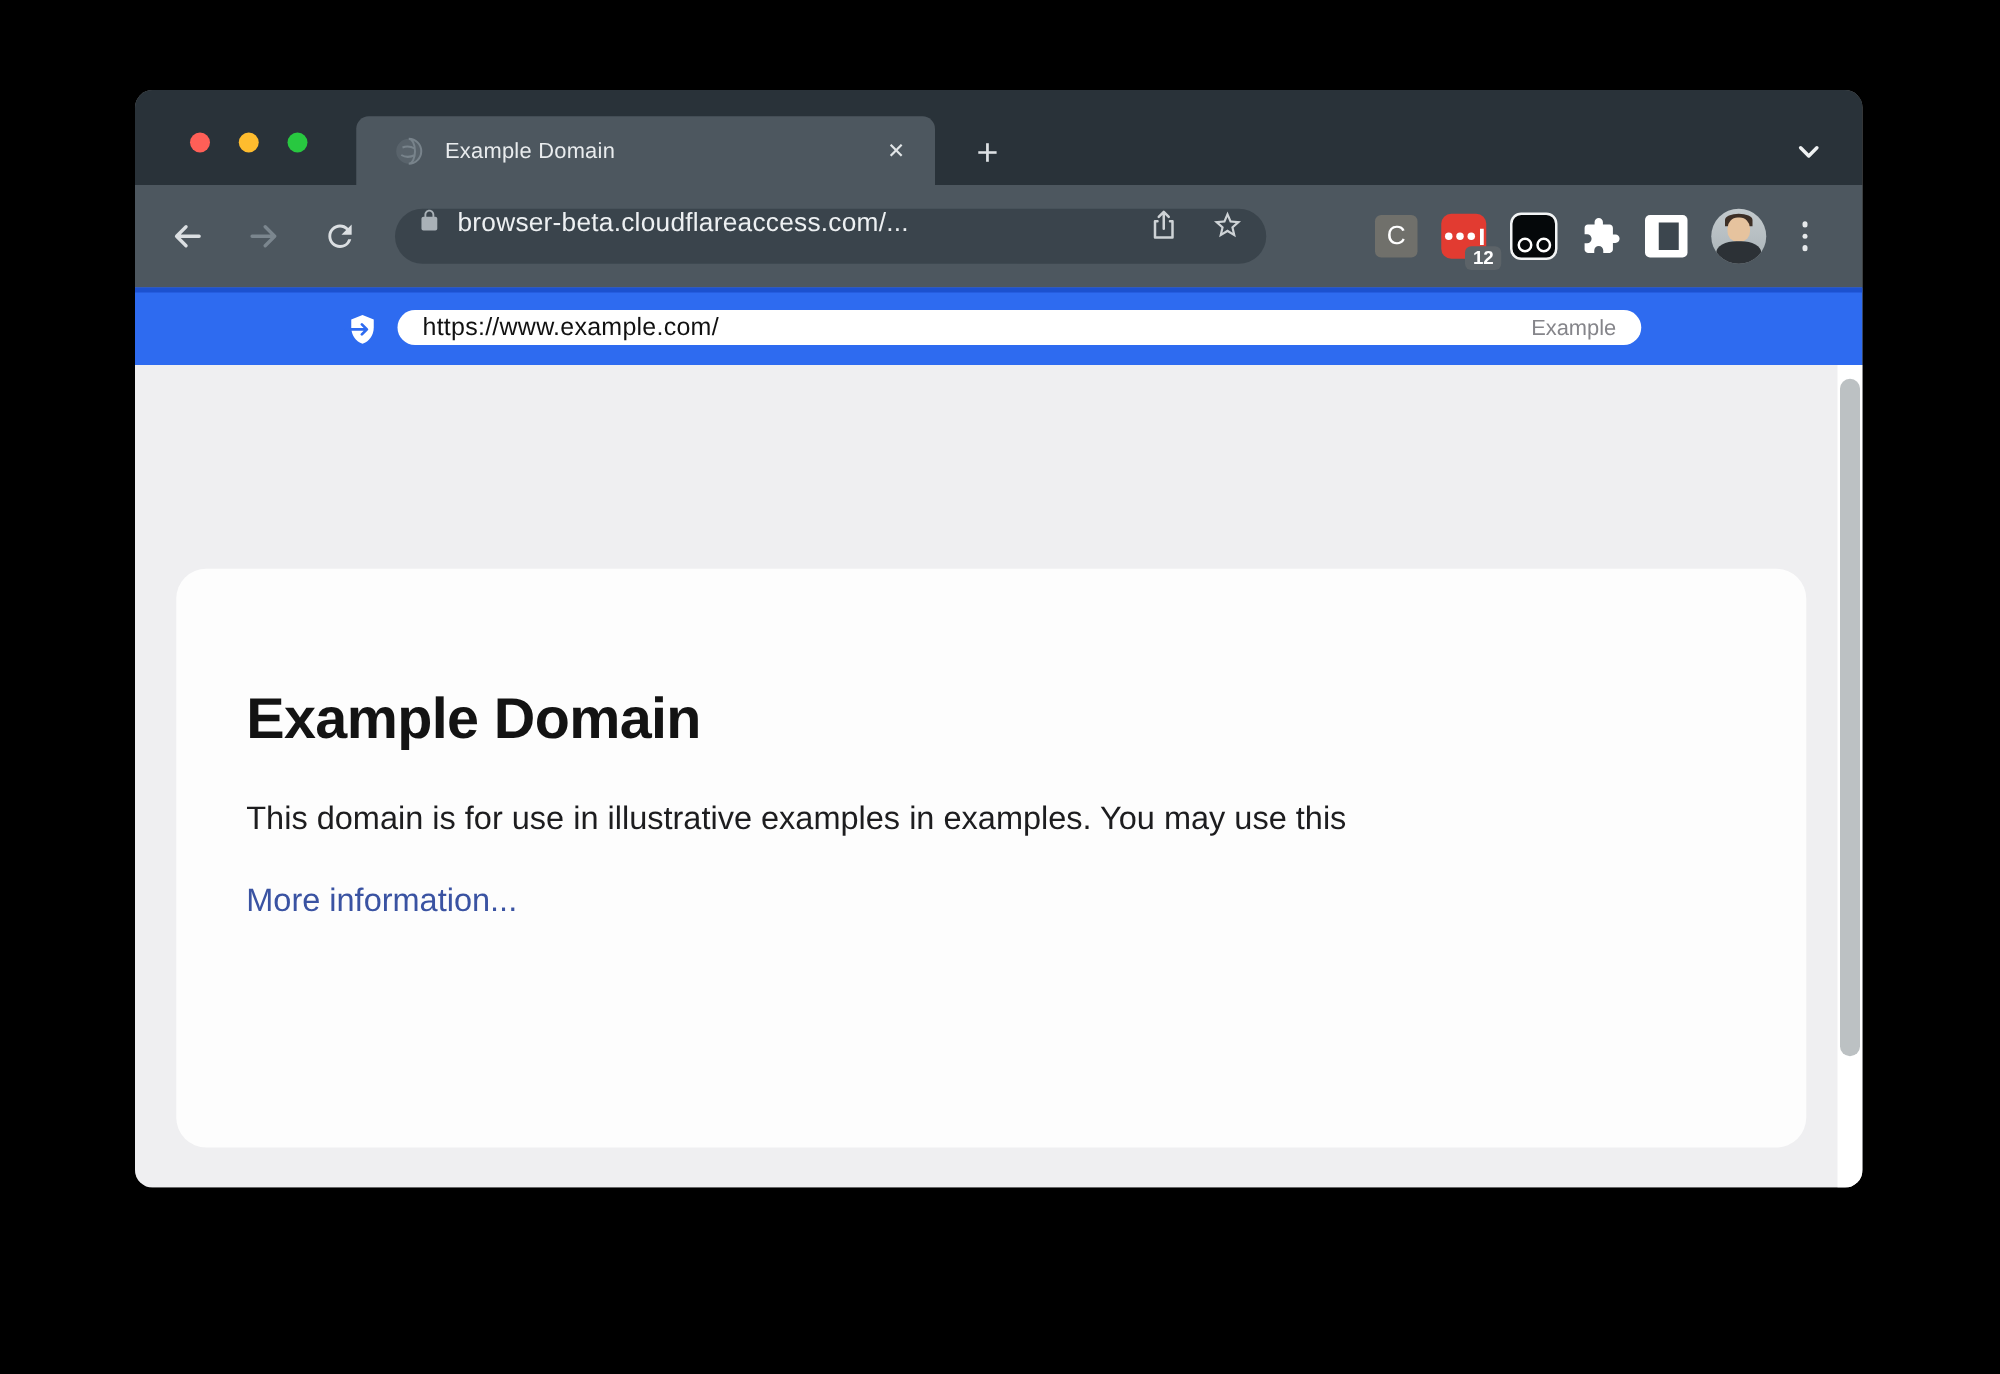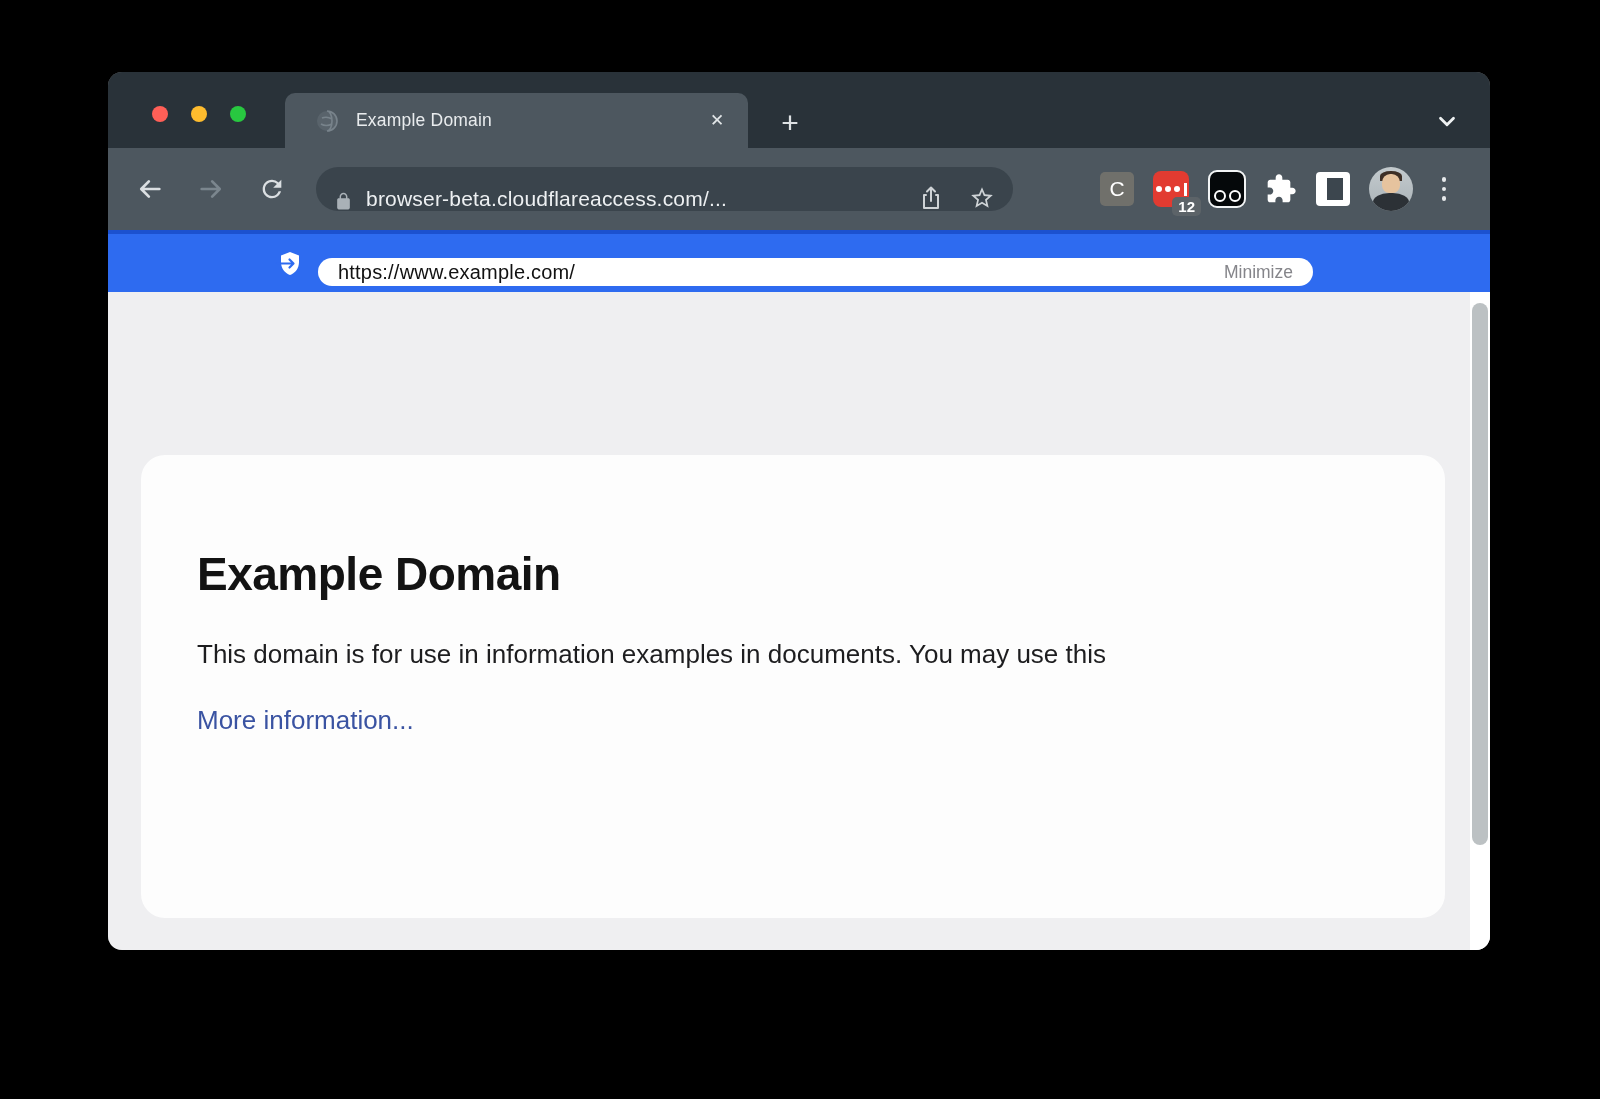--- a/index.html
+++ b/index.html
@@ -64,21 +64,21 @@
   .nav-btn {
     width: 44px; height: 44px; border-radius: 50%;
     display: flex; align-items: center; justify-content: center;
     flex: 0 0 auto;
   }
   .nav-btn + .nav-btn { margin-left: 17px; }
   .omnibox {
     margin-left: 22px;
     width: 697px; height: 44px; border-radius: 22px;
     background: #3a444c;
-    display: flex; align-items: flex-end;
+    display: flex; align-items: flex-start;
     padding: 0 18px; gap: 13px; flex: 0 0 auto;
   }
   .omni-url {
     color: #edf0f2; font-size: 21px; font-weight: 500; letter-spacing: .2px;
     white-space: nowrap; overflow: hidden;
   }
   .omni-right { margin-left: auto; display: flex; align-items: center; gap: 26px; }
   .ext-row {
     margin-left: auto; display: flex; align-items: center; gap: 19px;
   }
@@ -129,21 +129,21 @@
   .menu-dots { display: flex; flex-direction: column; gap: 5px; align-items: center;
     width: 24px; }
   .menu-dots .d { width: 4.5px; height: 4.5px; border-radius: 50%; background: #e6e9eb; }
   
   .bluebar {
     position: relative; height: 62px; background: #2e6bf0;
     border-top: 4px solid #1c51cf;
   }
   .shield { position: absolute; left: 166px; top: 15px; }
   .iso-pill {
-    position: absolute; left: 210px; top: 24px;
+    position: absolute; left: 210px; top: 14px;
     width: 995px; height: 28px; border-radius: 21px;
     background: #fff; display: flex; align-items: center;
     padding: 0 20px;
   }
   .iso-url { color: #111; font-size: 20px; letter-spacing: .2px; }
   .iso-minimize { margin-left: auto; color: #85858a; font-size: 17.5px; cursor: pointer; }
   
   .page { position: relative; height: 658px; background: #efeff1; }
   .card {
     position: absolute; left: 33px; top: 163px;
@@ -278,29 +278,29 @@
 
   <div class="bluebar">
     <span class="shield">
       <svg width="30" height="30" viewBox="0 0 30 30">
         <path d="M16 3 L25 6.5 V13 C25 19.2 21.2 24.3 16 26 C10.8 24.3 7 19.2 7 13 V6.5 Z" fill="#ffffff"></path>
         <path d="M3 14.5 H19 M15.5 10.5 L19.5 14.5 L15.5 18.5" fill="none" stroke="#2e6bf0" stroke-width="2.2" stroke-linecap="round" stroke-linejoin="round"></path>
       </svg>
     </span>
     <div class="iso-pill">
       <span class="iso-url">https://www.example.com/</span>
-      <span class="iso-minimize">Minimize</span>
+      <span class="iso-minimize">Example</span>
     </div>
   </div>
 
   <div class="page">
     <div class="card">
       <h1>Example Domain</h1>
       <div class="body">
-        <div>This domain is for use in information examples in documents. You may use this</div>
+        <div>This domain is for use in illustrative examples in examples. You may use this</div>
       </div>
       <a class="more-link">More information...</a>
     </div>
     <div class="scroll-track"></div>
     <div class="scroll-thumb"></div>
   </div>
 
 </div>
 
 </body></html>

